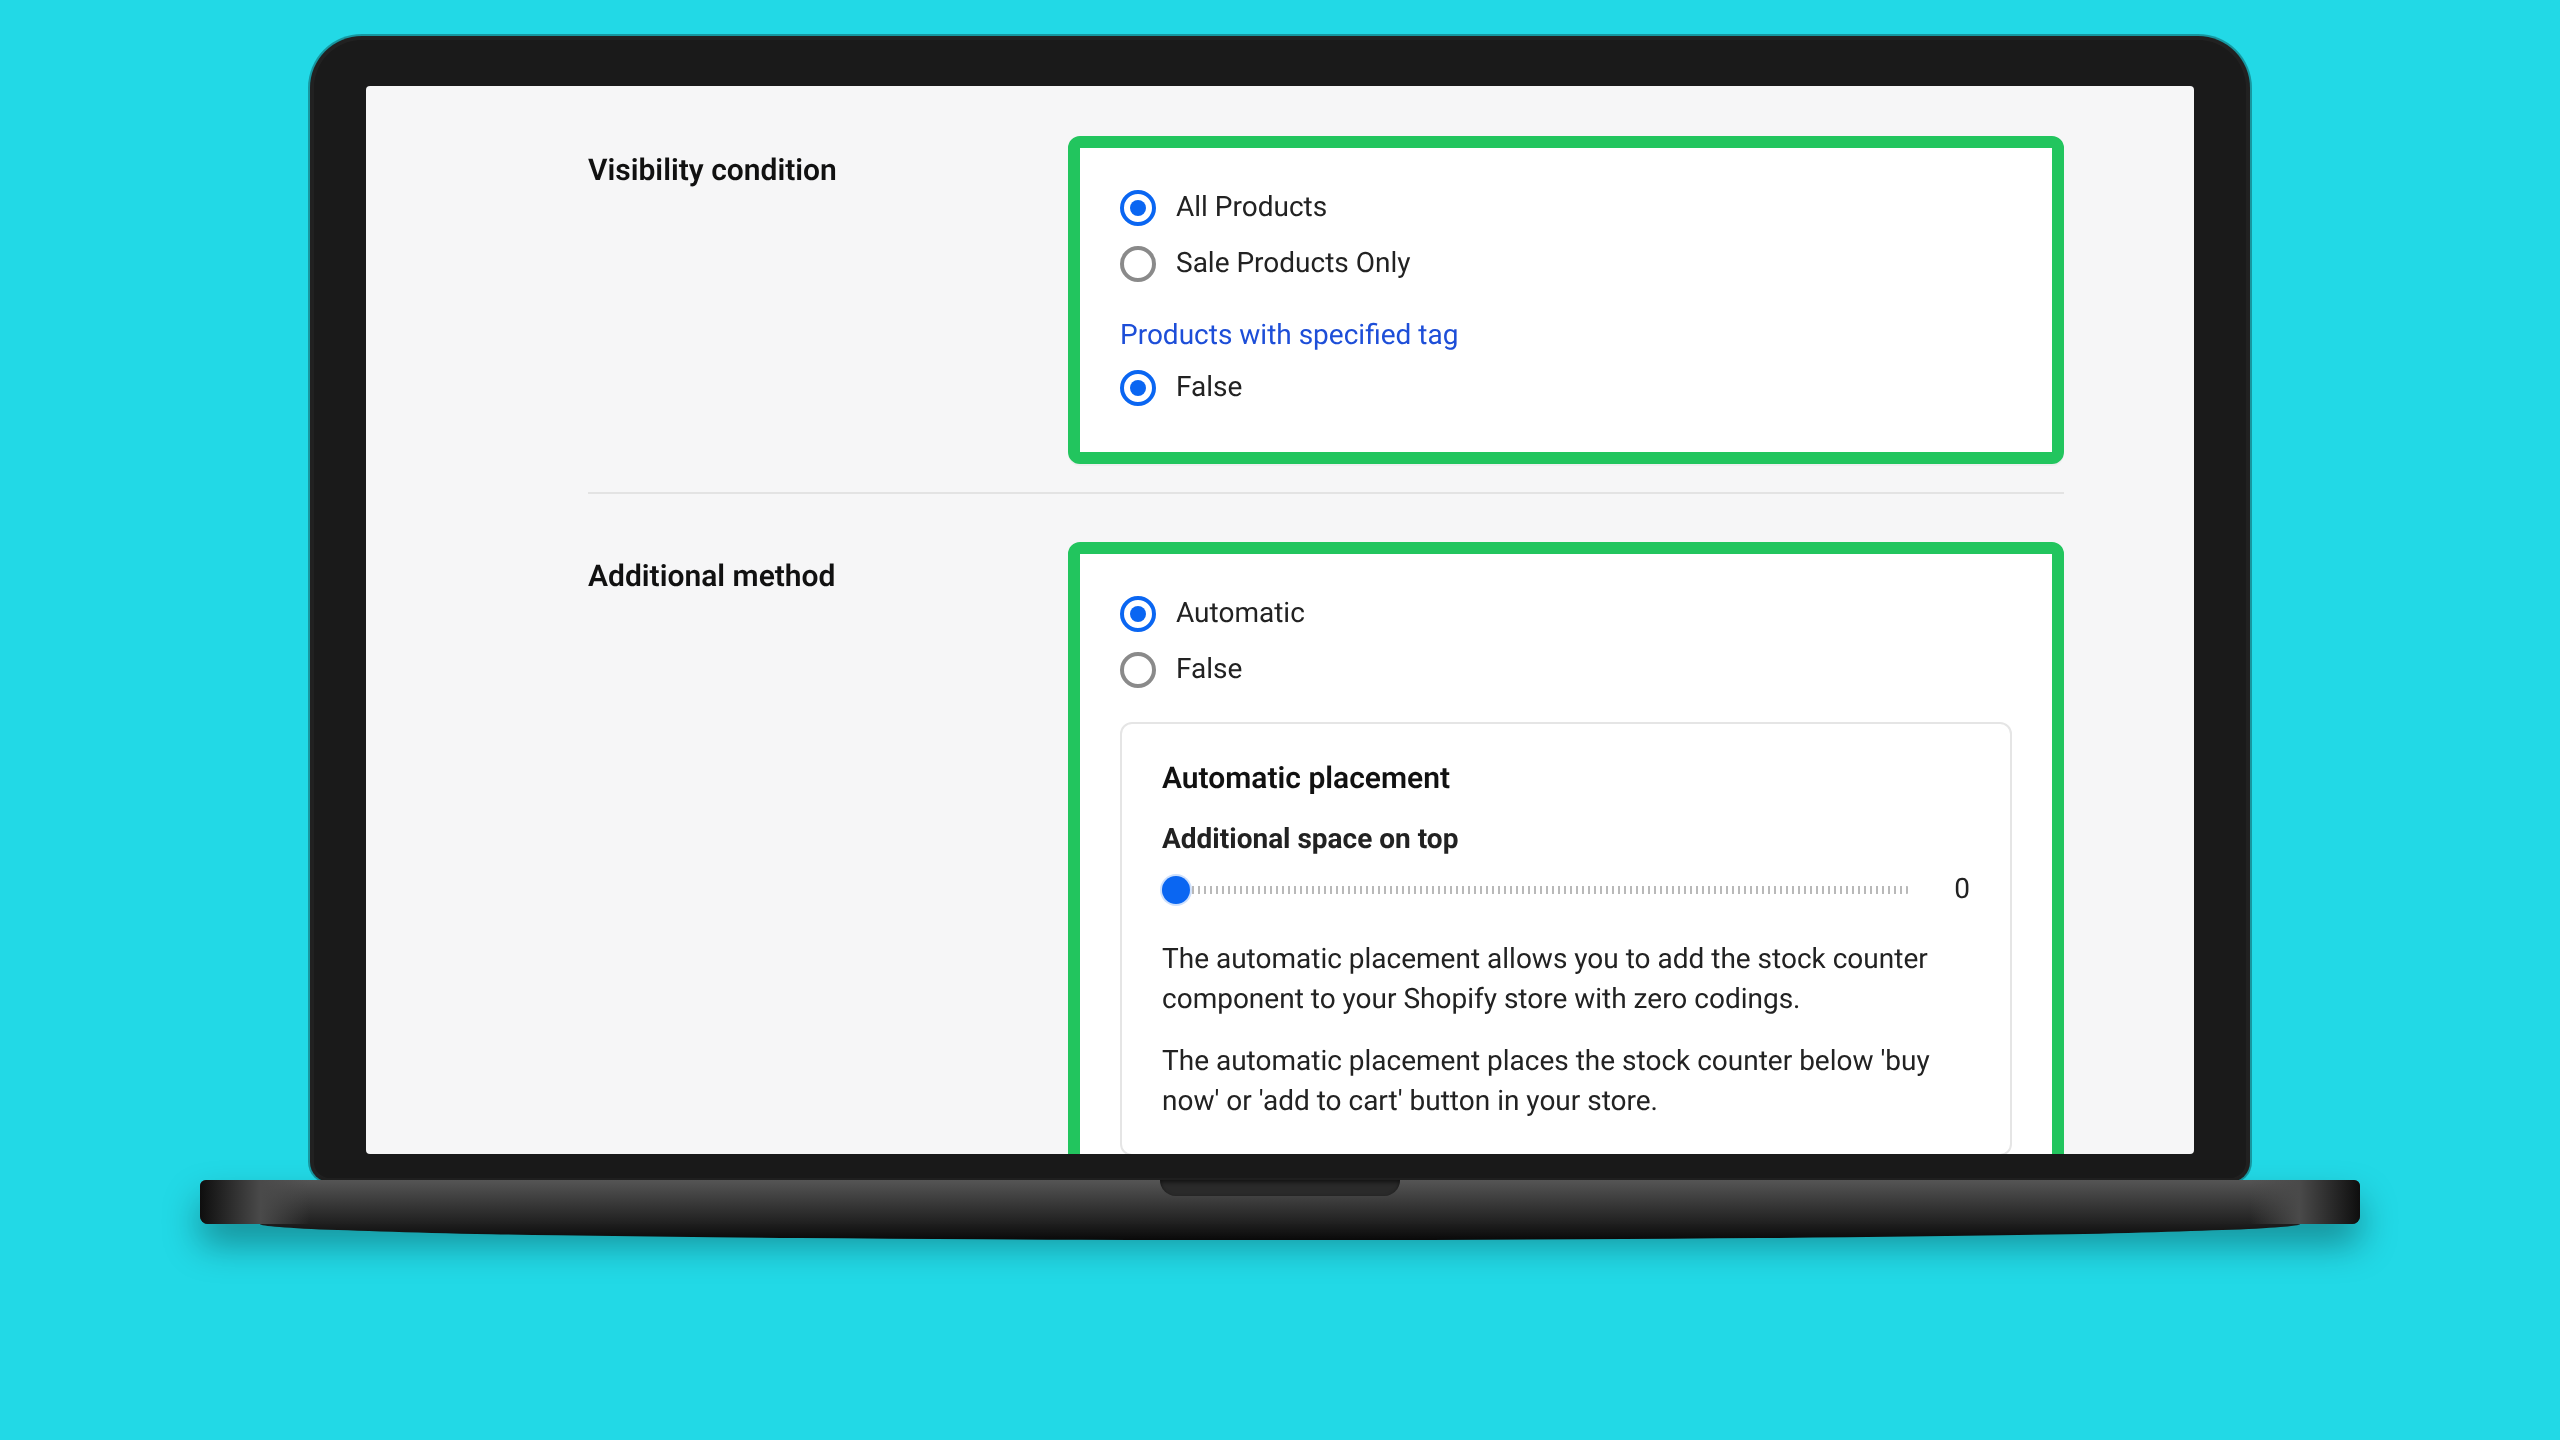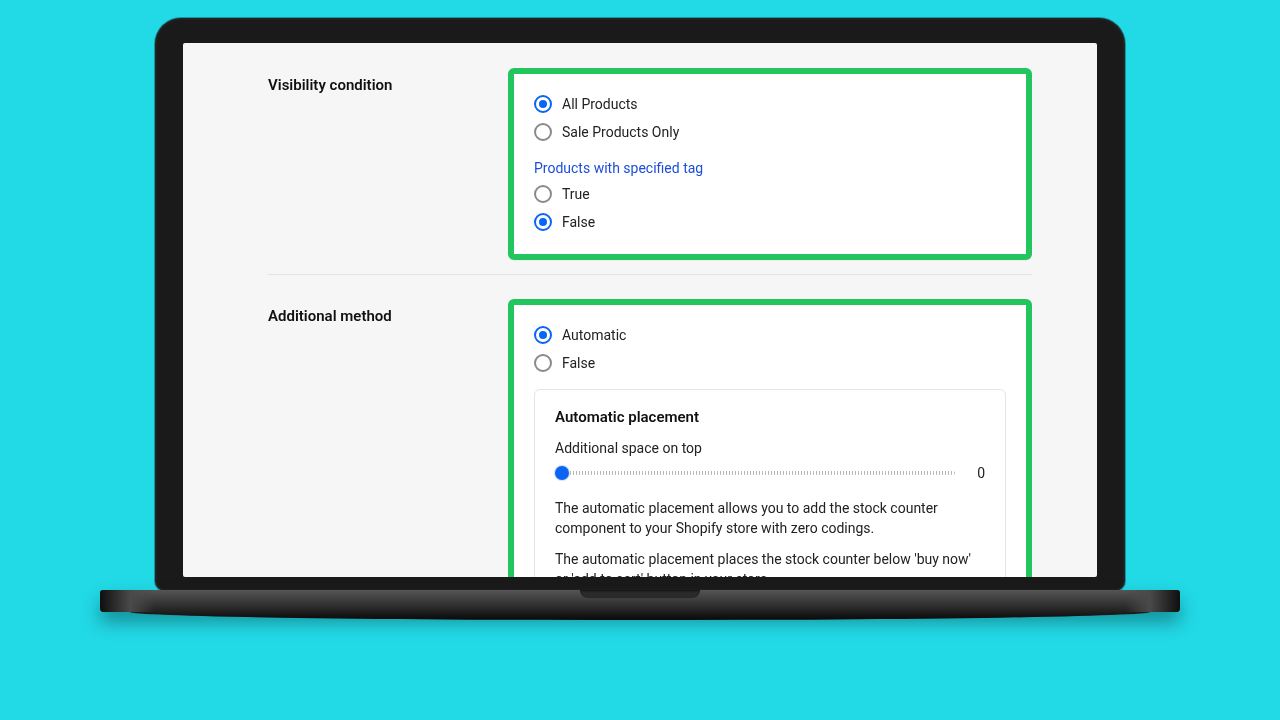--- a/index.html
+++ b/index.html
@@ -77,21 +77,21 @@
     width: 1020px;
     margin: 0 auto;
     margin-left: -25px;
     height: 8px;
     background: linear-gradient(#2a2a2a, #0c0c0c);
     border-radius: 0 0 50% 50% / 0 0 8px 8px;
   }
 
   
   .page {
-    padding: 25px 65px 20px 85px;
+    padding: 25px 65px 20px 111px;
     color: #1a1a1a;
   }
   .section {
     display: flex;
     align-items: flex-start;
     padding-bottom: 14px;
   }
   .divider {
     border: none;
     border-top: 1px solid #e3e3e3;
@@ -160,20 +160,21 @@
   .inner-card h3 {
     font-size: 15px;
     font-weight: 600;
     margin-bottom: 14px;
     color: #111;
   }
   .slider-label {
     font-size: 14px;
     color: #222;
     margin-bottom: 8px;
+    font-weight: bold;
   }
   .slider-row {
     display: flex;
     align-items: center;
     gap: 18px;
   }
   .slider {
     flex: 1;
     position: relative;
     height: 18px;
@@ -232,24 +233,20 @@
               <span class="radio selected"></span>
               <span class="radio-label">All Products</span>
             </div>
             <div class="radio-row">
               <span class="radio"></span>
               <span class="radio-label">Sale Products Only</span>
             </div>
 
             <div class="subheading">Products with specified tag</div>
 
-            <div class="radio-row">
-              <span class="radio"></span>
-              <span class="radio-label">True</span>
-            </div>
             <div class="radio-row">
               <span class="radio selected"></span>
               <span class="radio-label">False</span>
             </div>
 
           </div>
         </div>
 
         <hr class="divider">
 

